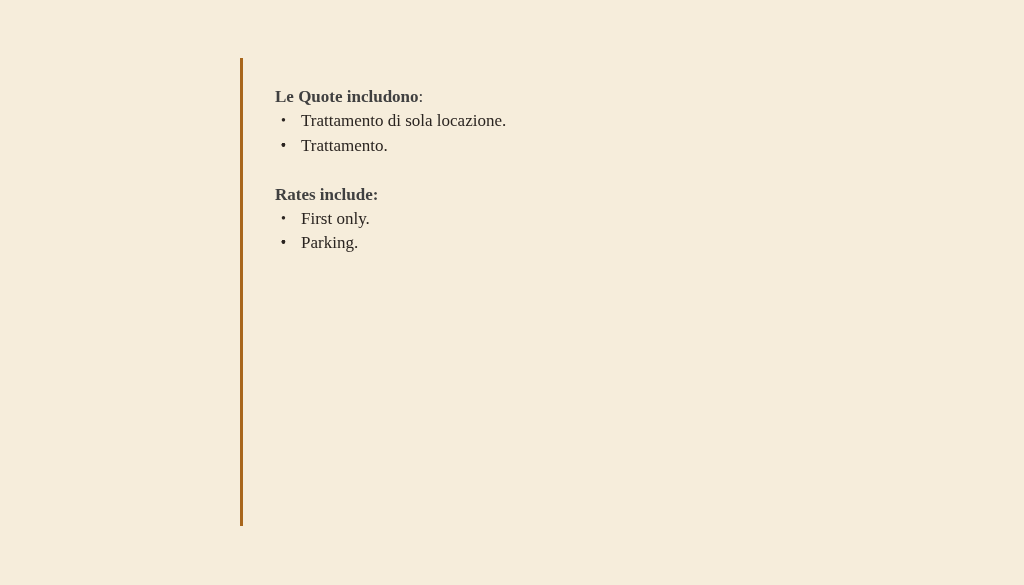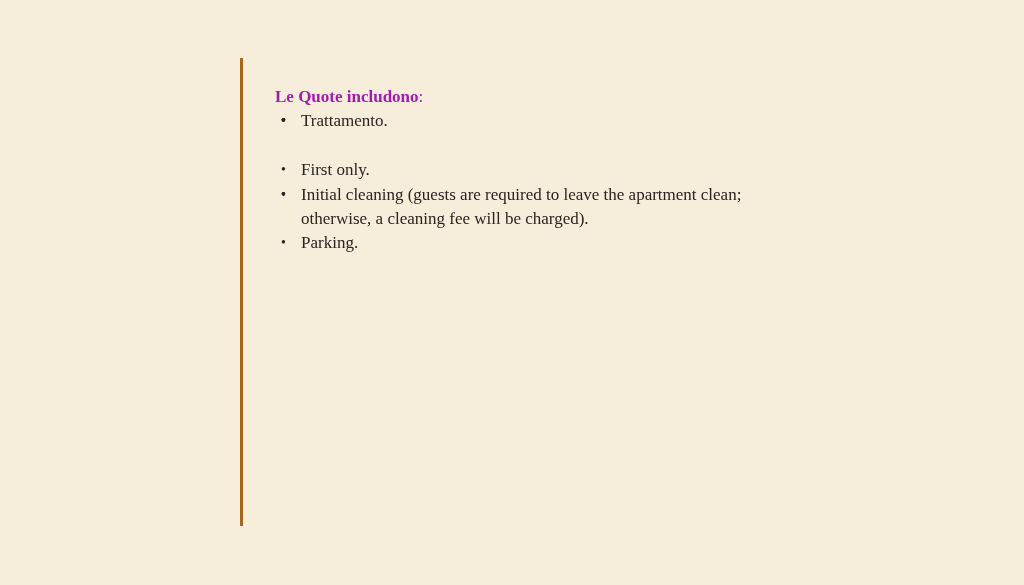--- a/index.html
+++ b/index.html
@@ -33,21 +33,21 @@
       font-size: 15.5px;
       line-height: 24.4px;
       color: #2a2420;
     }
     .section-title {
       font-family: "Liberation Serif", "DejaVu Serif", serif;
       font-weight: bold;
       font-size: 17px;
       margin: 0;
       line-height: 24.4px;
-      color: #a21caf;
+      color: #404040;
     }
     .section-title .colon {
       font-weight: normal;
     }
     ul.items {
       list-style: none;
       margin: 0;
       padding: 0;
     }
     ul.items li {
@@ -71,34 +71,35 @@
 <body>
 
 <div class="page">
   <div class="accent-bar"></div>
 
   <div class="content">
 
     <div class="section">
       <p class="section-title"><span>Le Quote includono</span><span class="colon">:</span></p>
       <ul class="items">
-        <li><span class="bullet">•</span></li>
+        <li><span class="bullet">•</span><span>Trattamento di sola locazione.</span></li>
         <li><span class="bullet">•</span></li>
         <li><span class="bullet">•</span></li>
         <li style="width:530px"><span class="bullet">•</span></li>
         <li><span class="bullet">•</span><span>Trattamento.</span></li>
       </ul>
     </div>
 
     <div class="spacer"></div>
 
     <div class="section">
+      <p class="section-title"><span>Rates include:</span><span class="colon"></span></p>
       <ul class="items">
         <li><span class="bullet">•</span><span>First only.</span></li>
         <li><span class="bullet">•</span></li>
         <li><span class="bullet">•</span></li>
-        <li style="width:510px"><span class="bullet">•</span><span>Initial cleaning (guests are required to leave the apartment clean; otherwise, a cleaning fee will be charged).</span></li>
+        <li style="width:510px"><span class="bullet">•</span></li>
         <li><span class="bullet">•</span><span>Parking.</span></li>
       </ul>
     </div>
 
   </div>
 </div>
 
 </body></html>

